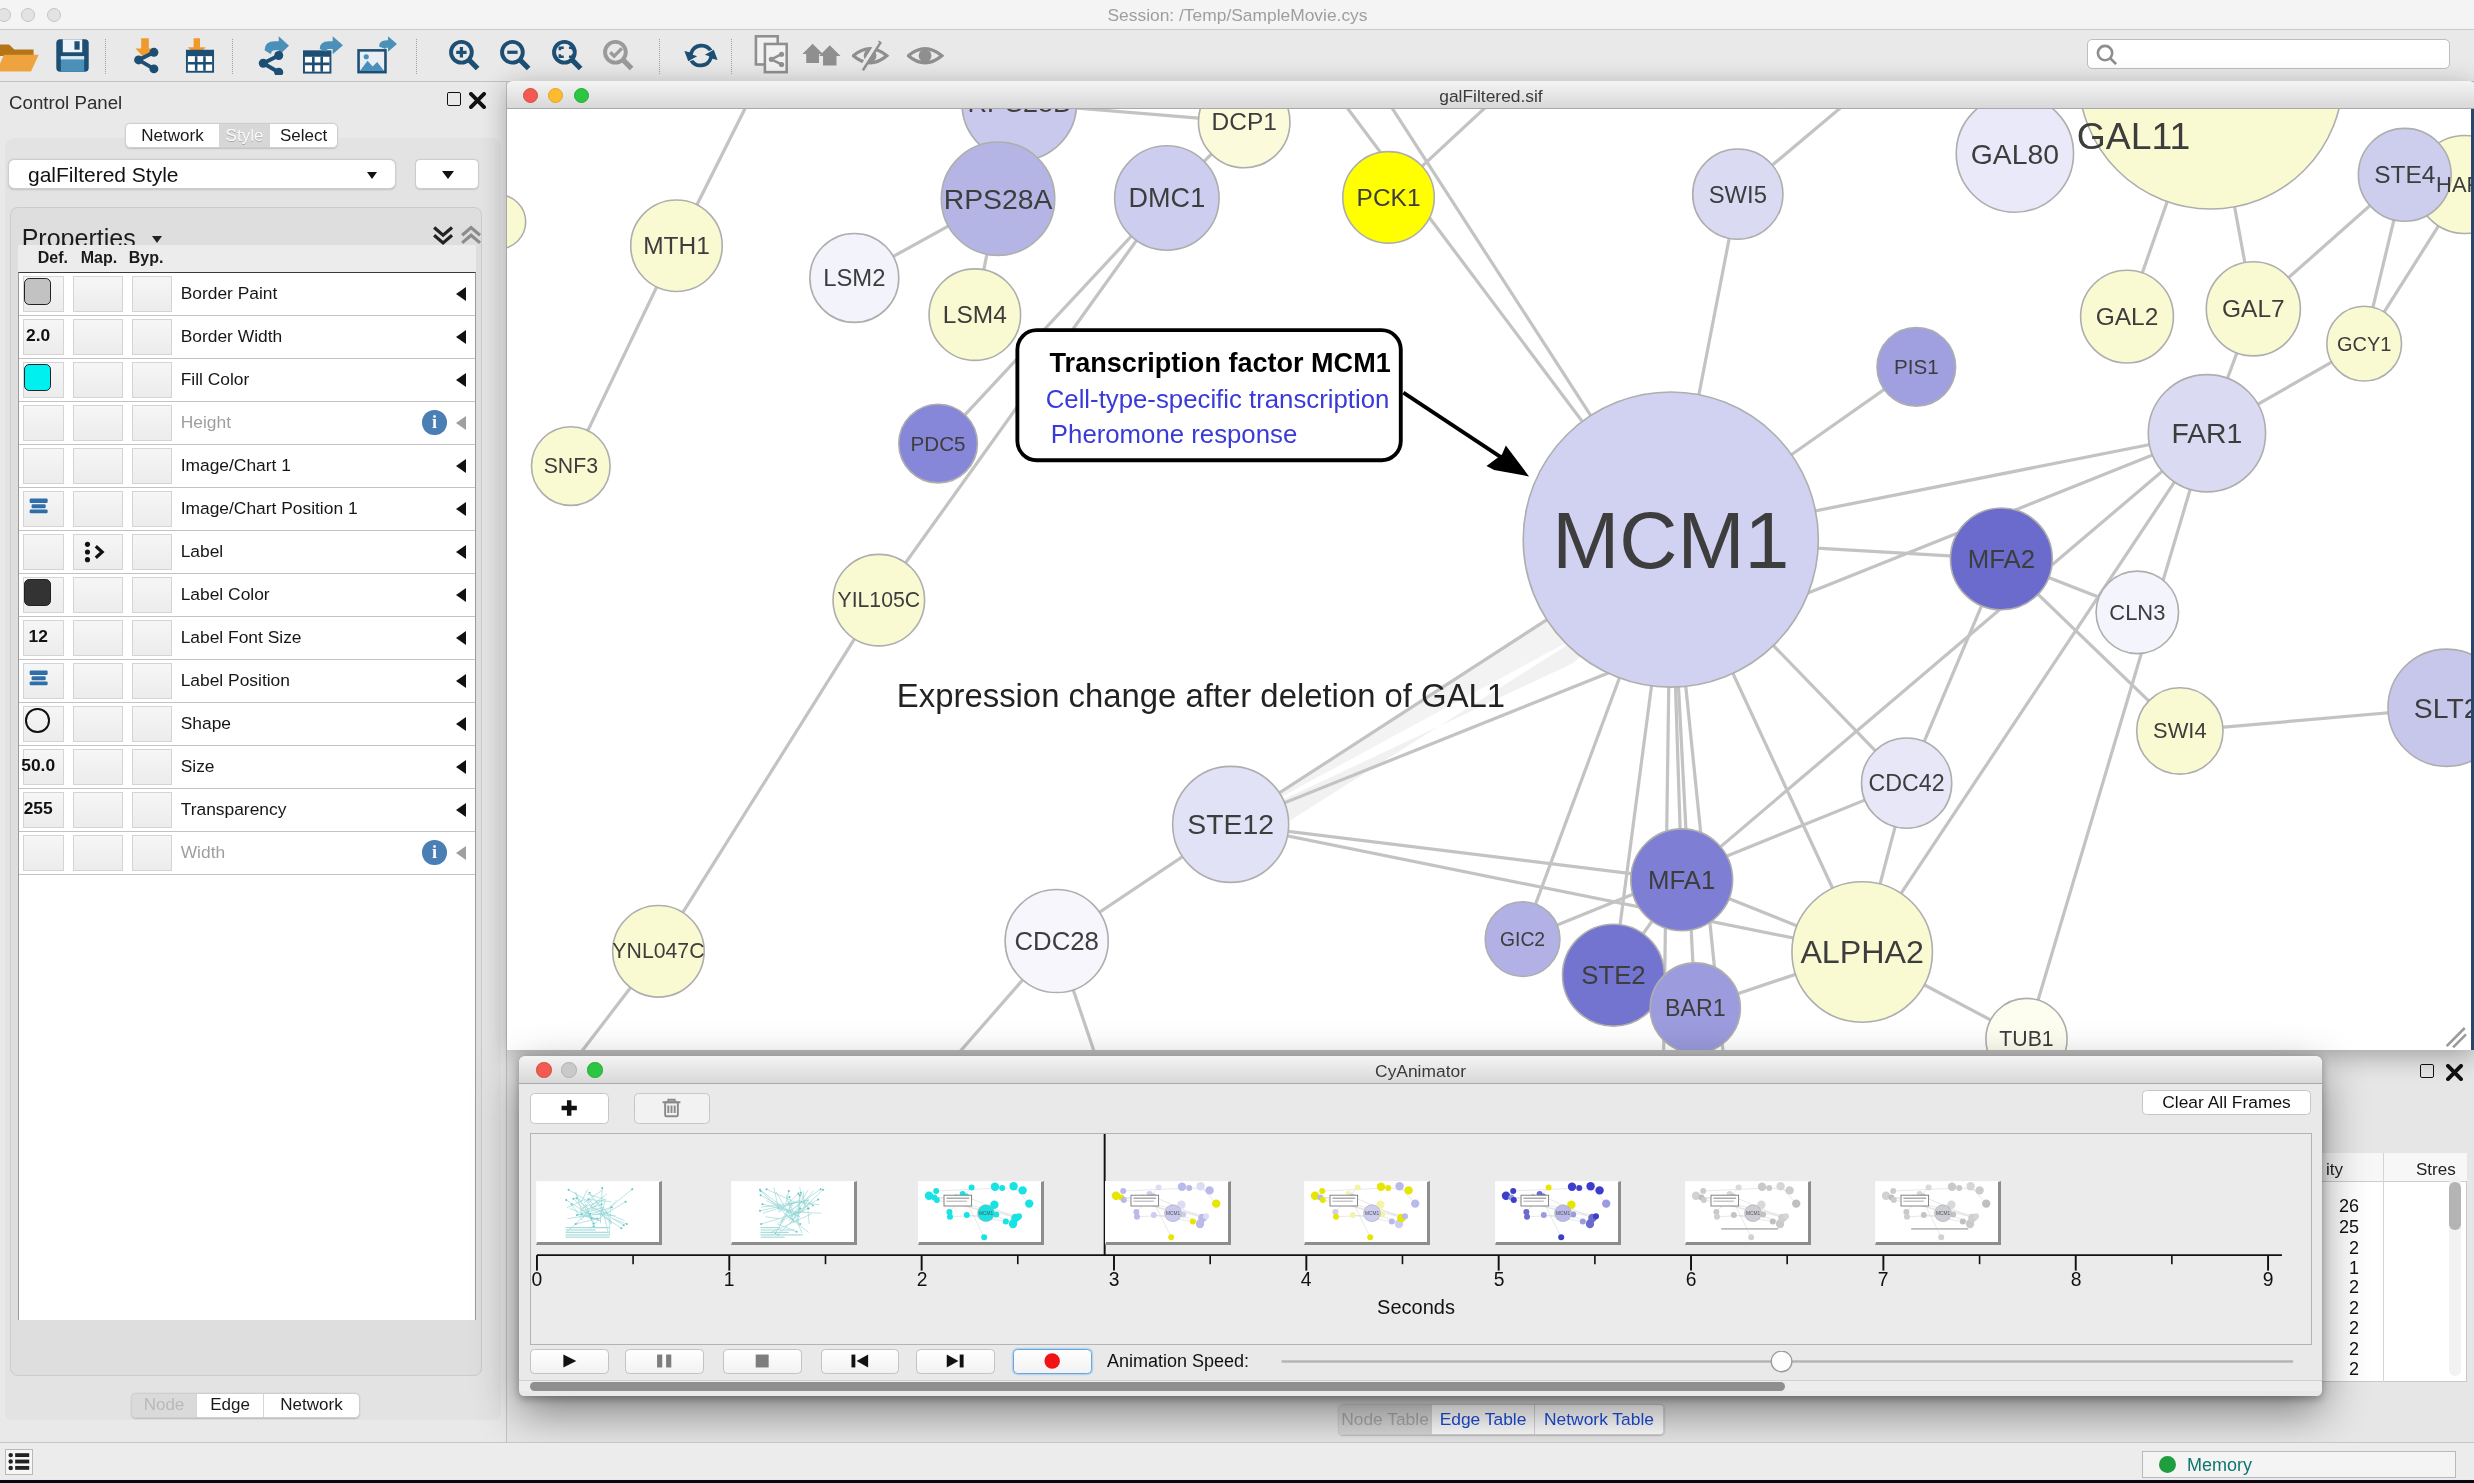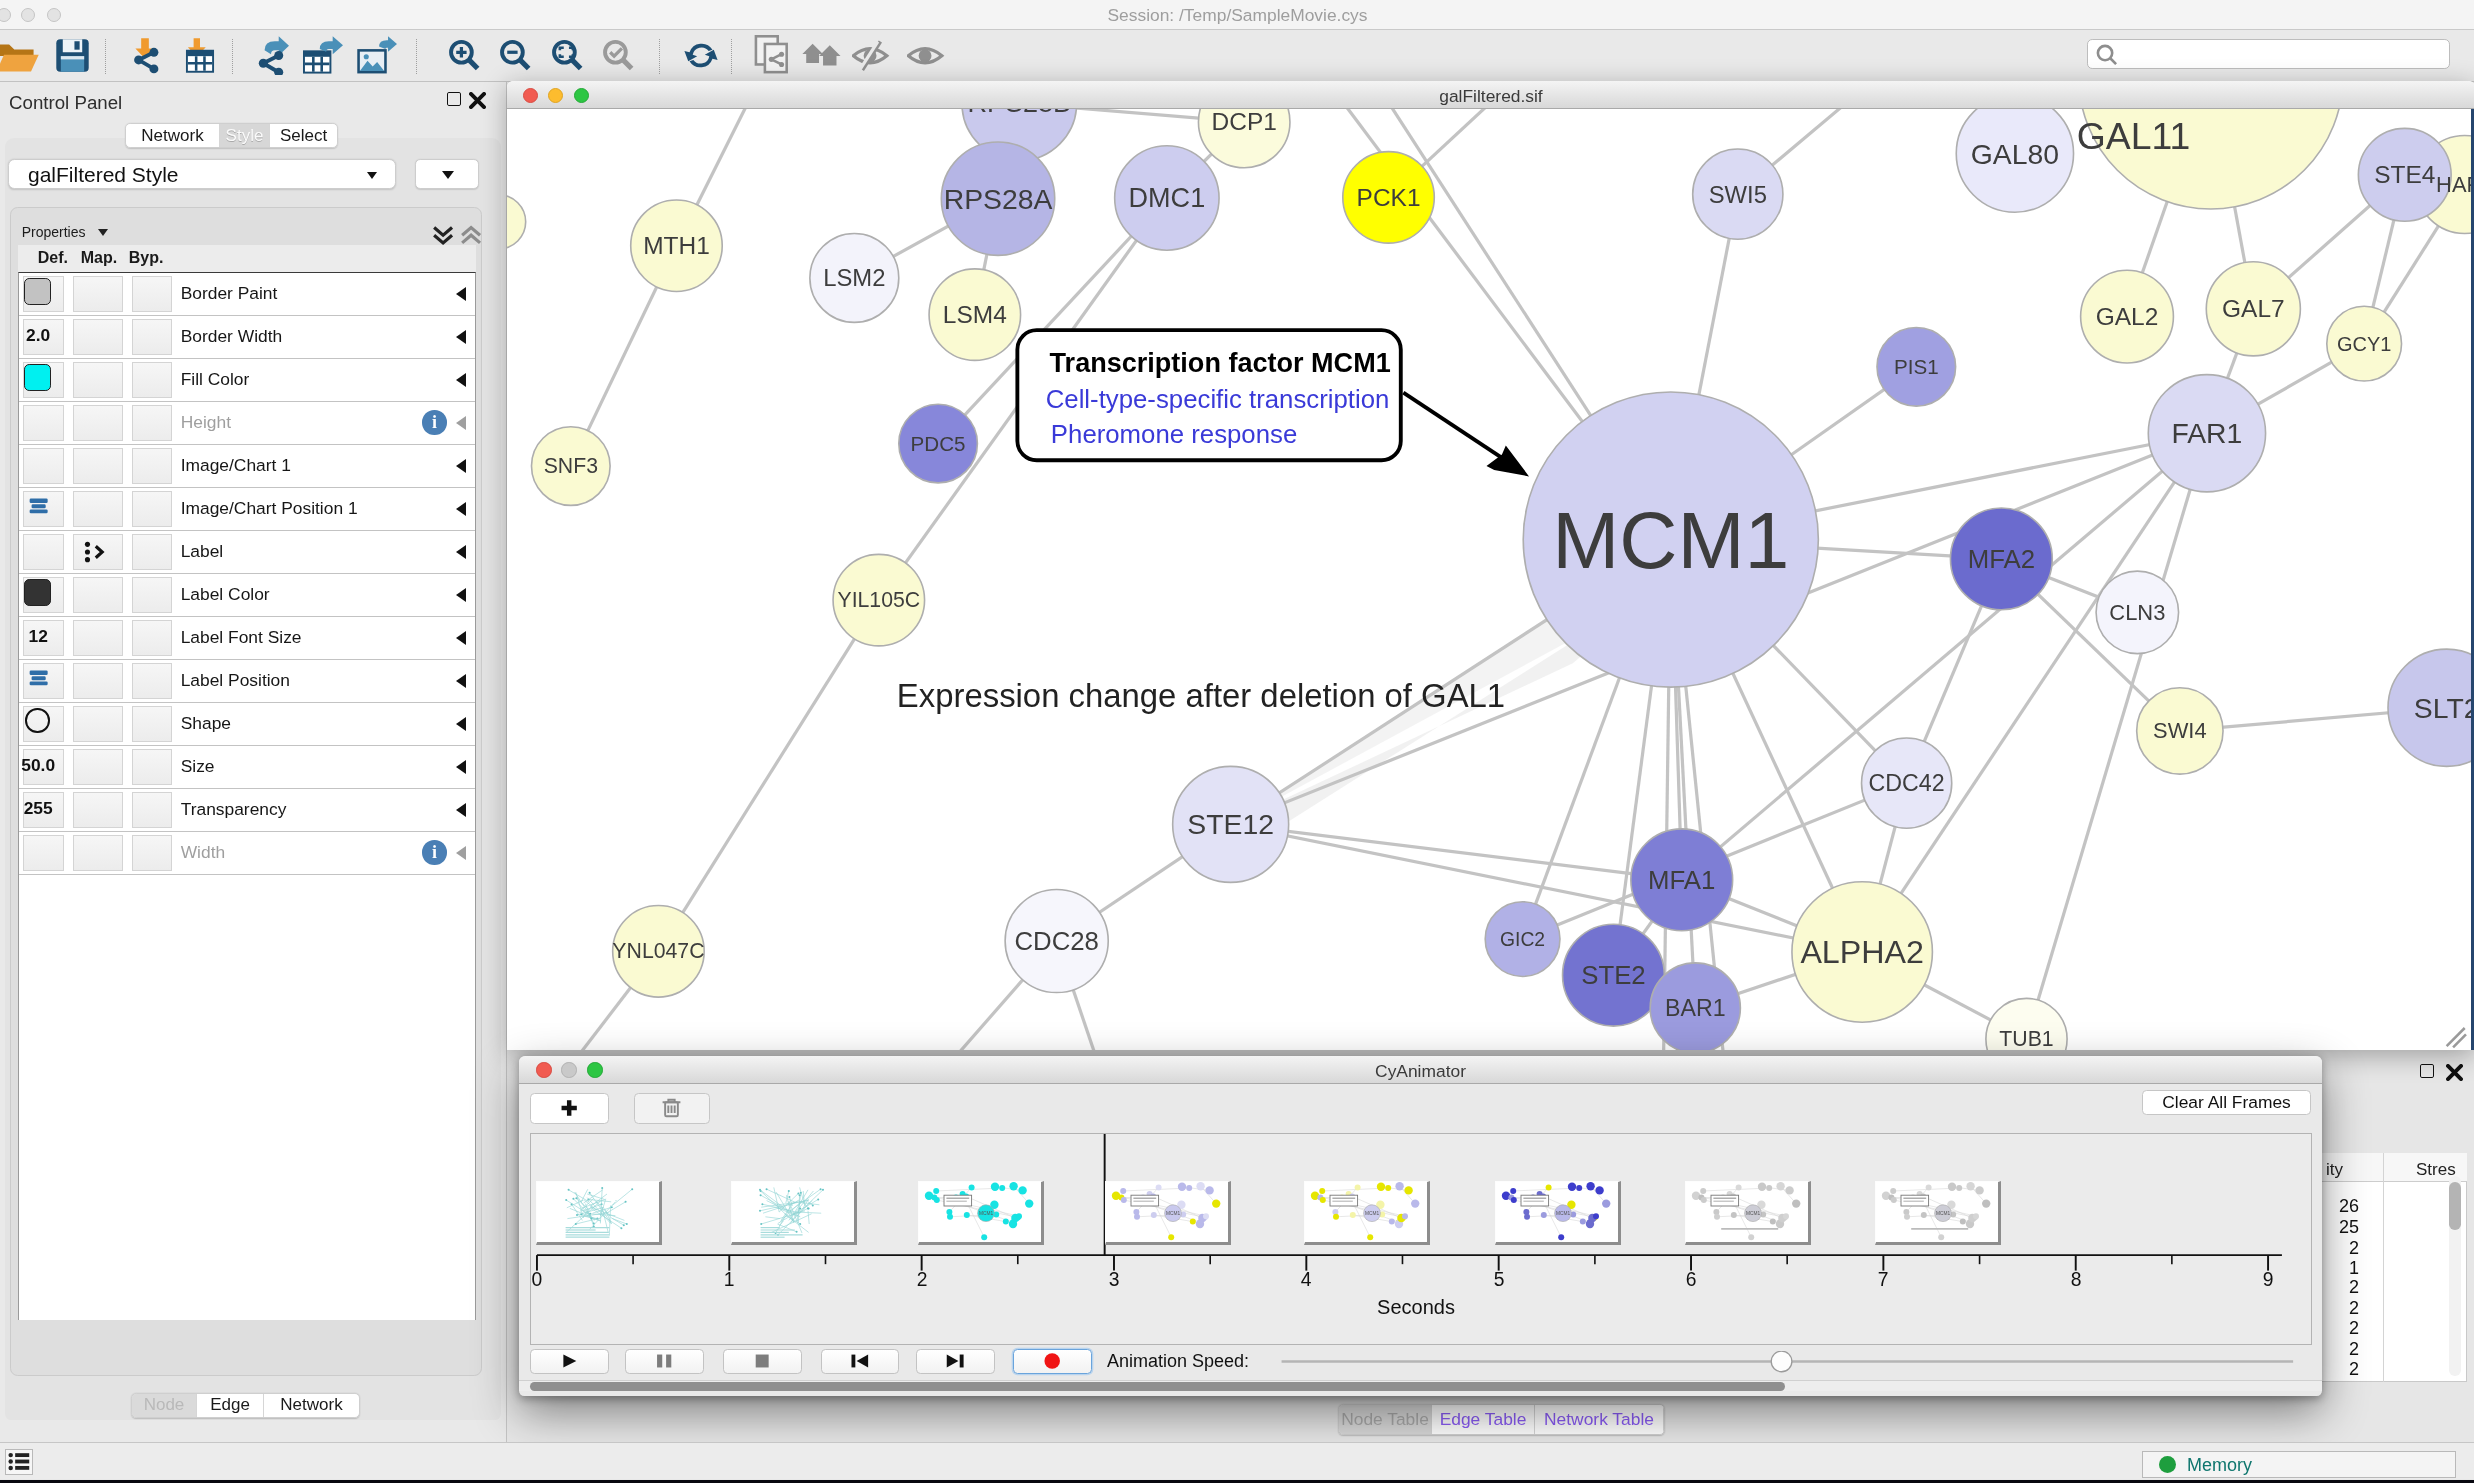--- a/index.html
+++ b/index.html
@@ -15,21 +15,21 @@
 #cptitle{position:absolute;left:9px;top:10.3px;font-size:18.7px;color:#2e2e2e}
 .tabrow{position:absolute;display:flex;border:0.6px solid #cfcfcf;border-radius:5.2px;overflow:hidden;box-shadow:0 0.6px 1.3px rgba(0,0,0,.15)}
 .tab{font-size:17px;color:#1a1a1a;background:#fff;display:flex;align-items:center;justify-content:center;border-right:0.6px solid #d6d6d6}
 .tab:last-child{border-right:none}
 .tab.sel{background:#d7d7d7;color:#fbfbfb;text-shadow:0 0.6px 0.6px #aaa}
 .tab.dis{background:#dadada;color:#b9b9b9}
 #combo{position:absolute;left:7.7px;top:77px;width:388px;height:30px;background:#fff;border:0.6px solid #cdcdcd;border-radius:6.4px;box-shadow:0 0.6px 1.9px rgba(0,0,0,.15);font-size:21px;color:#111;line-height:29px;padding-left:19.3px}
 #combobtn{position:absolute;left:415px;top:77px;width:64px;height:30px;background:#fff;border:0.6px solid #cdcdcd;border-radius:5.2px;box-shadow:0 0.6px 1.3px rgba(0,0,0,.12)}
 .dnarrow{width:0;height:0;border-left:6.4px solid transparent;border-right:6.4px solid transparent;border-top:8.4px solid #111;position:absolute}
 #propbox{position:absolute;left:9.7px;top:125px;width:472px;height:1169px;background:#dedede;border:0.6px solid #cbcbcb;border-radius:7.7px}
-#prophdr{position:absolute;left:11px;top:15.5px;font-size:14px;color:#1c1c1c}
+#prophdr{position:absolute;left:11px;top:15.5px;font-size:25px;color:#1c1c1c}
 #proptable{position:absolute;left:7px;top:30px;width:458px;background:#ececec}
 #defhdr{position:absolute;top:3.9px;font-size:16px;font-weight:bold;color:#1a1a1a}
 #tbody{position:absolute;left:7px;top:64px;width:458px;background:#fff;border-top:1.9px solid #3a3a3a;border-left:0.6px solid #9a9a9a;border-right:0.6px solid #9a9a9a}
 .prow{position:relative;width:100%;height:43px;border-bottom:1.3px solid #c3c3c3;background:#fff}
 .cell{position:absolute;top:3.2px;height:36px;background:linear-gradient(#f6f6f6,#ececec);border:0.6px solid #d4d4d4}
 .plabel{position:absolute;left:162px;top:10.3px;font-size:17.4px;color:#161616}
 .plabel.gray{color:#9f9f9f}
 .arrleft{position:absolute;right:9px;top:14px;width:0;height:0;border-top:7px solid transparent;border-bottom:7px solid transparent;border-right:10.3px solid #111}
 .arrleft.gray{border-right-color:#9f9f9f}
 .swatch{position:absolute;left:5.8px;top:4.5px;width:27px;height:27px;border:1.3px solid #222;border-radius:5.2px}
@@ -44,21 +44,21 @@
 #cyawin{z-index:3;left:519px;top:1056px;width:1803px;height:340px;background:#e9e9e9;border-radius:6.4px 6.4px 5.2px 5.2px;box-shadow:0 16px 45px rgba(0,0,0,.45), 0 2.6px 9px rgba(0,0,0,.3)}
 .cbtn{position:absolute;background:#fff;border:1.3px solid #c6c6c6;border-radius:4.5px}
 #framespanel{position:absolute;left:11px;top:77px;width:1782px;height:212px;background:#ebebeb;border:1.3px solid #b3b3b3}
 .thumb{position:absolute;top:47px;width:126px;height:64px;background:#fff;border-top:1.3px solid #fdfdfd;border-left:1.3px solid #fdfdfd;border-right:3.2px solid #8d8d8d;border-bottom:3.2px solid #8d8d8d}
 .ticklab{position:absolute;top:135px;font-size:19.3px;color:#111;transform:translateX(-50%)}
 #secondslab{position:absolute;left:885px;top:162px;font-size:20px;color:#111;transform:translateX(-50%)}
 .ctlbtn{position:absolute;top:293px;height:24.5px;background:linear-gradient(#ffffff,#f2f2f2);border:1.3px solid #c3c3c3;border-radius:4.5px}
 #cyascroll{position:absolute;left:0px;top:324px;width:1803px;height:11px;background:#ededed;border-top:0.6px solid #d0d0d0}
 #cyathumbbar{position:absolute;left:11px;top:1.3px;width:1255px;height:8.4px;background:#8f8f8f;border-radius:4.5px}
 #tablepanel{z-index:1;left:507px;top:1050px;width:1968px;height:392px;background:#e6e6e6}
-.ttab{font-size:17.4px;display:flex;align-items:center;justify-content:center;background:#fff;color:#8b5cf6;border-right:0.6px solid #d6d6d6}
+.ttab{font-size:17.4px;display:flex;align-items:center;justify-content:center;background:#fff;color:#1d4ed8;border-right:0.6px solid #d6d6d6}
 #statusbar{z-index:4;left:0;top:1442px;width:2475px;height:37px;background:#ececec;border-top:0.6px solid #c6c6c6}
 #blackstrip{z-index:4;left:0;top:1480px;width:2475px;height:3.9px;background:#07070f}
 #memorybtn{position:absolute;left:2142px;top:7.7px;width:314px;height:27px;background:#f4f4f4;border:1.3px solid #b9b9b9}
 #listbtn{position:absolute;left:4.5px;top:5.8px;width:28px;height:26px;background:#f6f6f6;border:1.3px solid #b9b9b9}
 </style></head><body>
 
 <div class="abs" id="titlebar">
  <div class="tdot" style="left:-3.2px"></div>
  <div class="tdot" style="left:21px"></div>
  <div class="tdot" style="left:47px"></div>

